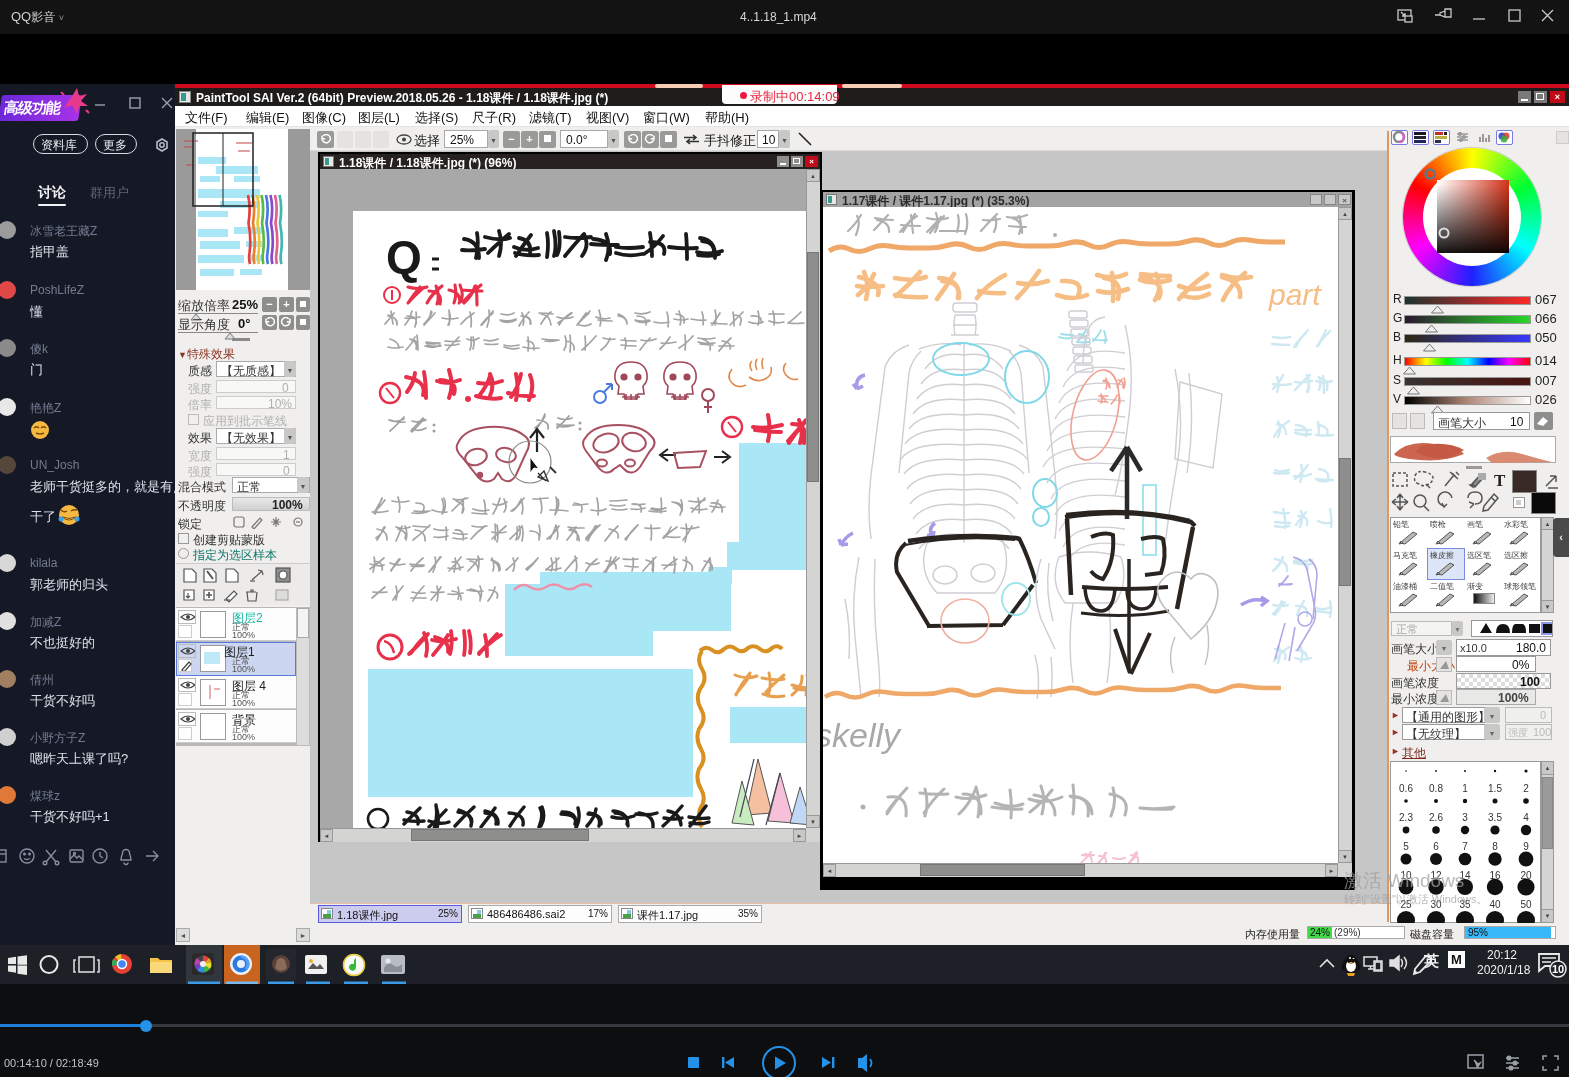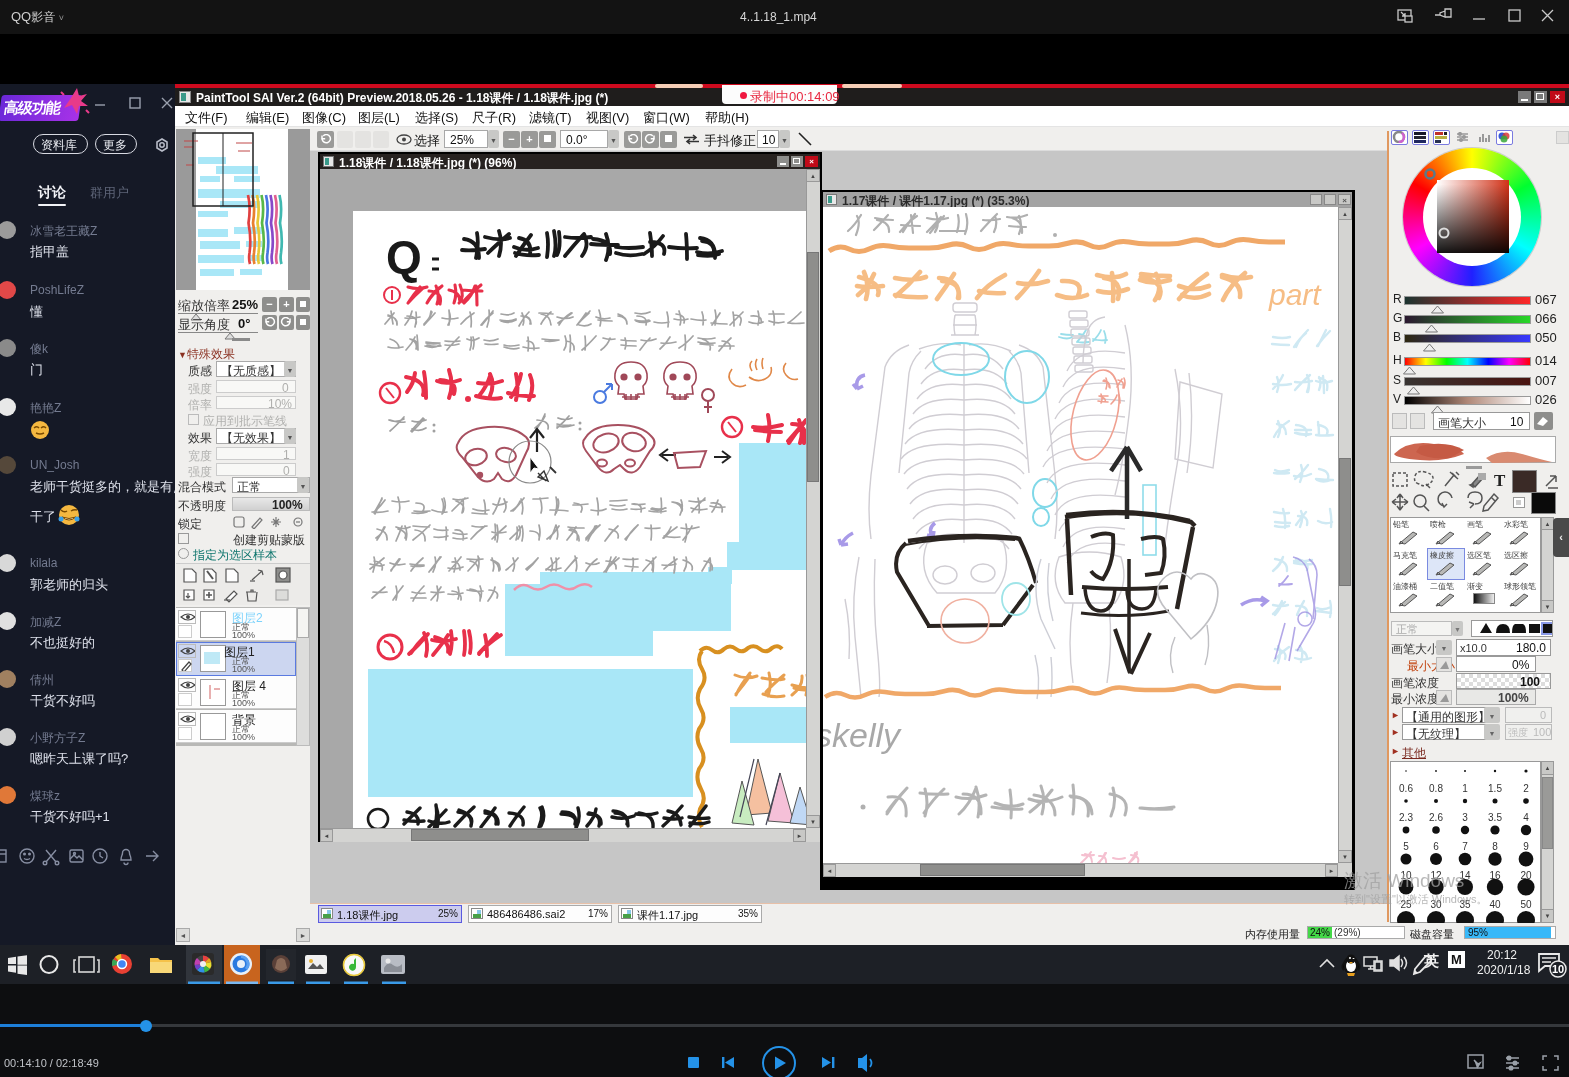--- a/index.html
+++ b/index.html
@@ -271,21 +271,21 @@
 <svg class="ab" style="left:232px;top:515px" width="78" height="14" viewBox="0 0 78 14">
 <g stroke="#777" fill="none" stroke-width="1.2">
 <rect x="2" y="2" width="10" height="10" rx="2"></rect>
       <path d="M20 12l8-9 2 2-8 9z"></path>
       <path d="M44 2v10M39 7h10M41 4l6 6M47 4l-6 6"></path>
       <circle cx="66" cy="7" r="4"></circle>
       <path d="M64 7l4 0"></path>
 </g>
   </svg>
 <div style="position:absolute;left:178px;top:533px;width:11px;height:11px;border:1.3px solid #999"></div>
-<div style="position:absolute;left:193px;top:532px;font:normal 12px 'Liberation Sans',sans-serif;color:#333;white-space:nowrap;margin-left:40px;">创建剪贴蒙版</div>
+<div style="position:absolute;left:193px;top:532px;font:normal 12px 'Liberation Sans',sans-serif;color:#333;white-space:nowrap;">创建剪贴蒙版</div>
 <div style="position:absolute;left:178px;top:548px;width:11px;height:11px;border:1.3px solid #999;border-radius:50%"></div>
 <div style="position:absolute;left:193px;top:547px;font:normal 12px 'Liberation Sans',sans-serif;color:#0f766e;white-space:nowrap;">指定为选区样本</div>
 <div style="position:absolute;left:176px;top:563px;width:134px;height:42px;background:#ecebe9;border-top:1px solid #ccc"></div>
 <svg class="ab" style="left:180px;top:566px" width="128" height="38" viewBox="0 0 128 38">
 <g stroke="#555" fill="#fdfdfd" stroke-width="1.2">
 <path d="M4 3h8l4 4v9H4z"></path>
       <path d="M24 3h8l4 4v9H24z"></path>
       <path d="M27 5l6 8" stroke-width="2"></path>
       <path d="M46 3h8l4 4v9H46z"></path>
 <path d="M72 14l10-9M78 4l4 1 1 4" fill="none"></path>
@@ -304,21 +304,21 @@
   </svg>
 <div style="position:absolute;left:176px;top:607px;width:120px;height:139px;background:#b8b8b6"></div>
 <div style="position:absolute;left:176px;top:608px;width:120px;height:33px;background:#fdfdfd;border-bottom:1px solid #ccc"></div>
 <svg class="ab" style="left:180px;top:611px" width="16" height="12">
     <path d="M1 6q7-6 14 0q-7 6-14 0z" fill="none" stroke="#444" stroke-width="1.2"></path>
     <circle cx="8" cy="6" r="2" fill="#444"></circle>
   </svg>
 <div style="position:absolute;left:178px;top:610px;width:18px;height:14px;border:1px solid #bbb"></div>
 <div style="position:absolute;left:178px;top:625px;width:14px;height:13px;border:1px solid #ccc;background:#fff"></div>
 <div style="position:absolute;left:200px;top:611px;width:26px;height:27px;background:#fff;border:1px solid #999"></div>
-<div style="position:absolute;left:232px;top:610px;font:normal 12px 'Liberation Sans',sans-serif;color:#7dd3fc;white-space:nowrap;">图层2</div>
+<div style="position:absolute;left:232px;top:610px;font:normal 12px 'Liberation Sans',sans-serif;color:#14b8a6;white-space:nowrap;">图层2</div>
 <div style="position:absolute;left:232px;top:621px;font:normal 9px 'Liberation Sans',sans-serif;color:#555;white-space:nowrap;">正常</div>
 <div style="position:absolute;left:232px;top:630px;font:normal 9px 'Liberation Sans',sans-serif;color:#555;white-space:nowrap;">100%</div>
 <div style="position:absolute;left:176px;top:642px;width:120px;height:34px;background:#ccd6f0;border:1px solid #5a7ae0"></div>
 <svg class="ab" style="left:180px;top:645px" width="16" height="12">
     <path d="M1 6q7-6 14 0q-7 6-14 0z" fill="none" stroke="#444" stroke-width="1.2"></path>
     <circle cx="8" cy="6" r="2" fill="#444"></circle>
   </svg>
 <div style="position:absolute;left:178px;top:644px;width:18px;height:14px;border:1px solid #bbb"></div>
 <div style="position:absolute;left:178px;top:659px;width:14px;height:13px;border:1px solid #ccc;background:#fff"></div>
 <div style="position:absolute;left:200px;top:645px;width:26px;height:27px;background:#fff;border:1px solid #999">

